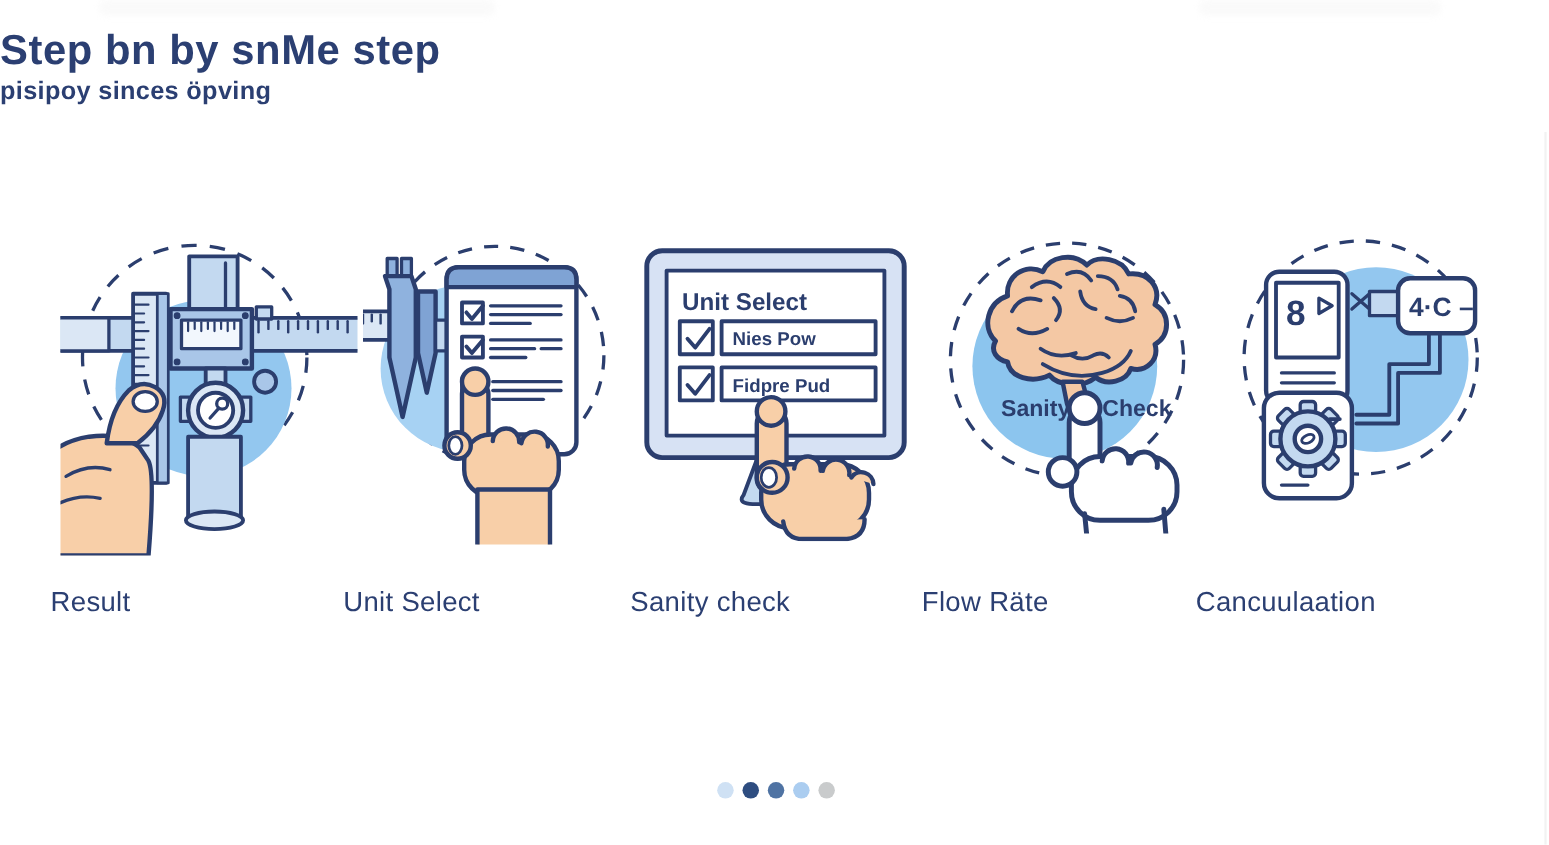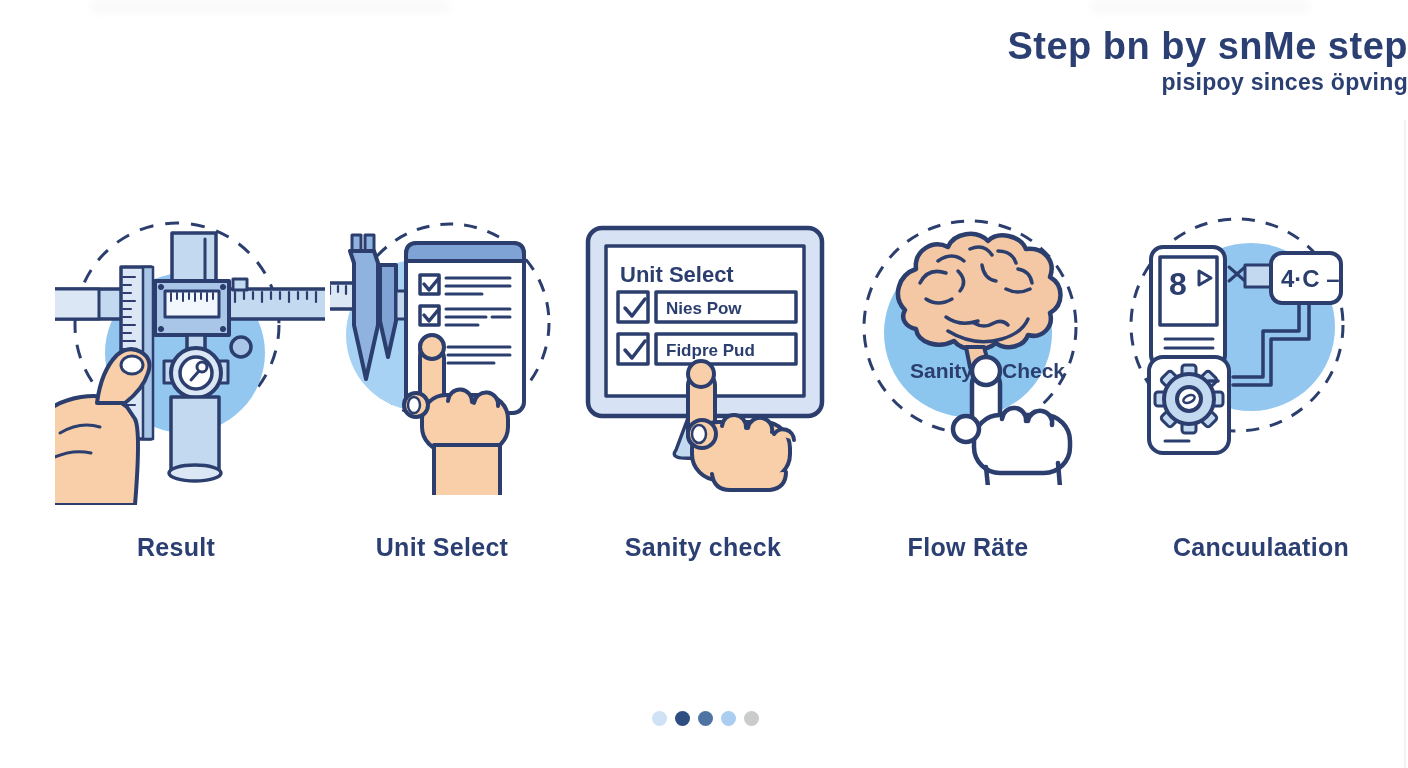--- a/index.html
+++ b/index.html
@@ -5,34 +5,34 @@
   html,body{margin:0;padding:0;background:#fff;}
   body{width:1408px;height:768px;overflow:hidden;position:relative;
        font-family:"Liberation Sans",sans-serif;}
   .canvas{position:absolute;inset:0;background:#fff;}
   .right-edge{position:absolute;right:2px;top:120px;bottom:0;width:2px;
               background:#ececec;opacity:.7;}
   .top-artifact{position:absolute;height:14px;background:#f4f4f4;opacity:.45;
                 filter:blur(3px);border-radius:6px;}
   .ta1{left:90px;top:0;width:360px;}
   .ta2{left:1090px;top:0;width:220px;}
-  header{position:absolute;left:0;top:26px;width:100%;text-align:right;}
+  header{position:absolute;left:0;top:26px;width:100%;text-align:left;}
   .title{font-size:38px;font-weight:bold;color:#2b3f72;letter-spacing:.5px;
          line-height:1.1;margin:0;}
   .subtitle{font-size:23px;font-weight:bold;color:#2b3f72;margin-top:1px;
             letter-spacing:.3px;}
   .step-icon{position:absolute;}
   .step-label{position:absolute;top:533px;height:36px;font-size:25px;
-              font-weight:bold;color:#2b3f72;text-align:center;
+              font-weight:normal;color:#2b3f72;
               letter-spacing:.3px;}
   .lbl0{left:46px;width:260px;}
   .lbl1{left:312px;width:260px;}
   .lbl2{left:573px;width:260px;}
   .lbl3{left:838px;width:260px;}
-  .lbl4{left:1131px;width:260px;}
+  .lbl4{left:1087px;width:260px;}
   .pagination{position:absolute;left:652px;top:711px;display:flex;gap:8px;}
   .dot{width:15px;height:15px;border-radius:50%;background:#ccc;cursor:pointer;}
   svg text{font-family:"Liberation Sans",sans-serif;font-weight:bold;
            fill:#2b3e6e;}
 </style>
 </head>
 <body>
 
 <div class="canvas">
 

